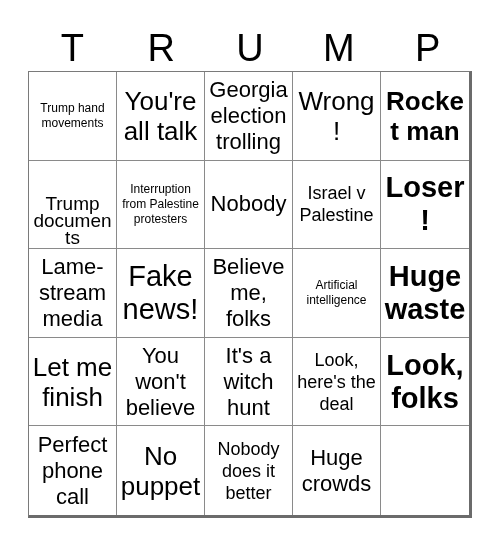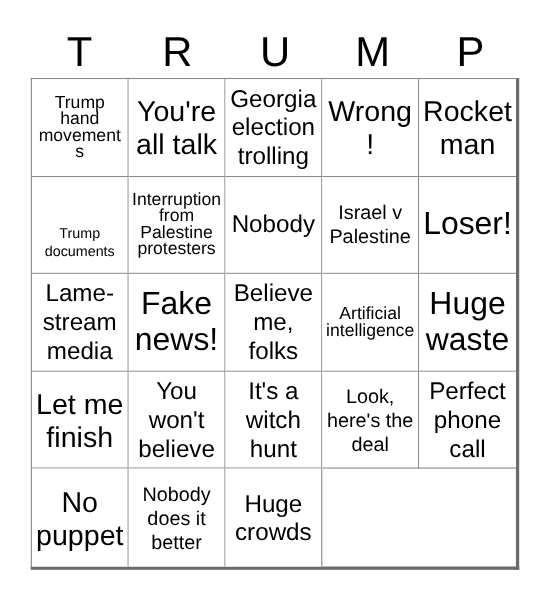--- a/index.html
+++ b/index.html
@@ -65,33 +65,33 @@
     border-right: 1px solid #8a8a8a;
     border-bottom: 1px solid #8a8a8a;
     display: flex;
     align-items: center;
     justify-content: center;
     text-align: center;
     padding: 2px 3px;
     overflow: hidden;
     background: #ffffff;
   }
-  .cell:nth-child(5n) { border-right: none; }
+  .cell:nth-child(5n) { border-right: none; font-weight: bold; }
   .cell:nth-child(n+21) { border-bottom: none; }
 
   .cell-text {
     display: block;
     width: 100%;
     white-space: pre-line;
     word-wrap: break-word;
   }
 
   
-  .sz-xs .cell-text { font-size: 16px;   line-height: 15px; }
-  .sz-s  .cell-text { font-size: 13px; line-height: 17px; margin-top: 32px; }
+  .sz-xs .cell-text { font-size: 12px;   line-height: 15px; }
+  .sz-s  .cell-text { font-size: 19px; line-height: 17px; margin-top: 32px; }
   .sz-m  .cell-text { font-size: 18px;   line-height: 22px; }
   .sz-l  .cell-text { font-size: 22px;   line-height: 26px; }
   .sz-xl .cell-text { font-size: 26px;   line-height: 30px; }
   .sz-xxl .cell-text { font-size: 29px;  line-height: 33px; }
 </style>
 </head>
 <body>
 
 <div id="card">
 
@@ -154,20 +154,23 @@
       </div>
       <div class="cell sz-l">
         <span class="cell-text">You won't believe</span>
       </div>
       <div class="cell sz-l">
         <span class="cell-text">It's a witch hunt</span>
       </div>
       <div class="cell sz-m">
         <span class="cell-text">Look, here's the deal</span>
       </div>
+      <div class="cell sz-xxl">
+        <span class="cell-text">Look, folks</span>
+      </div>
       <div class="cell sz-l">
         <span class="cell-text">Perfect phone call</span>
       </div>
       <div class="cell sz-xl">
         <span class="cell-text">No puppet</span>
       </div>
       <div class="cell sz-m">
         <span class="cell-text">Nobody does it better</span>
       </div>
       <div class="cell sz-l">

